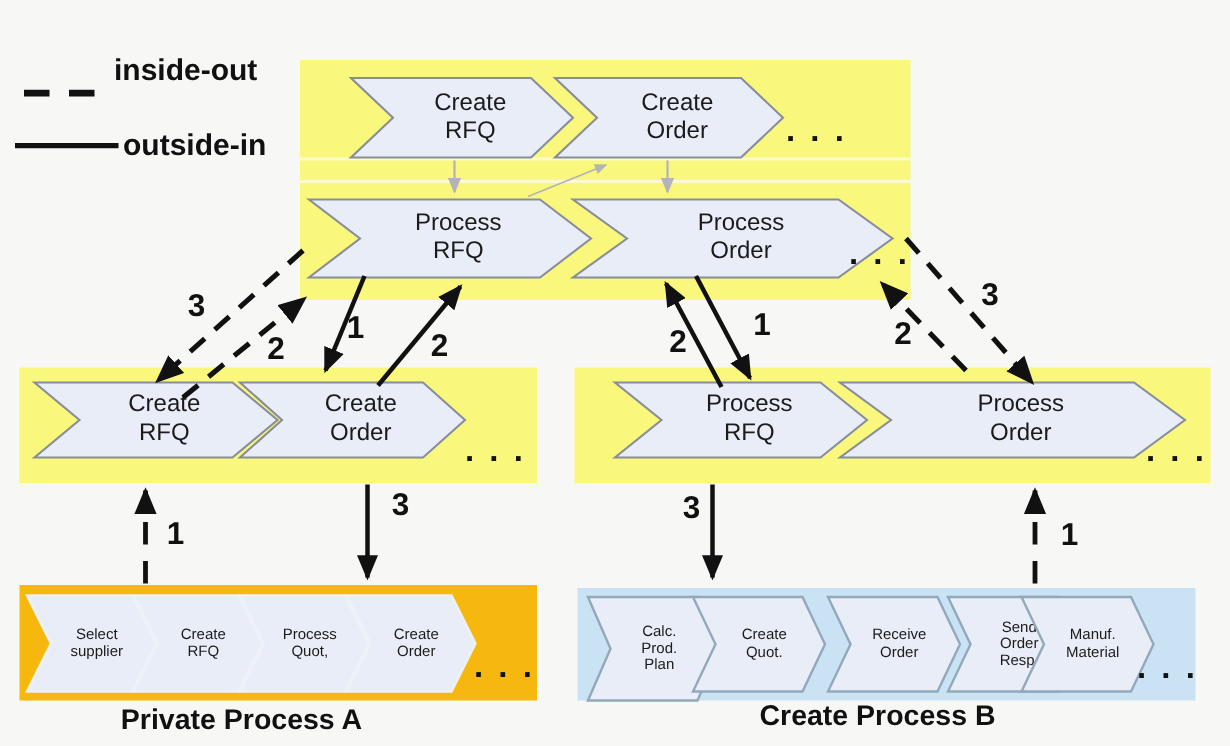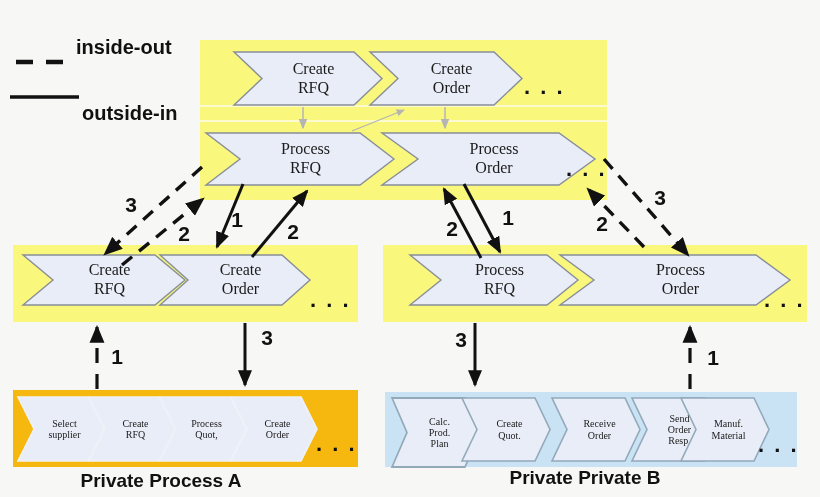--- a/index.html
+++ b/index.html
@@ -7,21 +7,21 @@
     position:relative;width:820px;height:497px;overflow:hidden;
     background:#f7f7f6;
     font-family:"Liberation Sans", sans-serif;
     color:#1b1b1b;
   }
   .box{position:absolute;}
   .band-yellow{background:#f9f77c;}
   .band-orange{background:#f6b80e;}
   .band-blue{background:#c9e3f4;}
   .cbp-sep{position:absolute;left:0;width:100%;height:2px;background:#fcfbd0;}
-  .chev{position:absolute;font-family:Liberation Serif, serif;}
+  .chev{position:absolute;}
   .chev svg{position:absolute;left:0;top:0;width:100%;height:100%;overflow:visible;}
   .chev polygon{fill:#e9edf7;stroke:#888e99;stroke-width:1.4;}
   .pa .chev polygon{stroke:#eef2f8;stroke-width:1.6;}
   .pb .chev polygon{stroke:#92a9ba;stroke-width:1.6;}
   .chev-label{
     position:absolute;inset:0;display:flex;align-items:center;justify-content:center;
     text-align:center;white-space:pre-line;font-size:16px;line-height:1.18;
     padding-left:11px;color:#1b1b1b;
   }
   .pa .chev-label,.pb .chev-label{font-size:10px;line-height:1.12;padding-left:7px;}
@@ -187,24 +187,24 @@
     </div>
     <div class="chev z2" style="left:681px;top:398px;width:88px;height:63px;">
       <svg viewBox="0 0 88 63" preserveAspectRatio="none">
           <polygon points="0,0 73,0 88,31.5 73,63 0,63 15,31.5"></polygon>
         </svg>
       <span class="chev-label">Manuf.
 Material</span>
     </div>
   </div>
   <div class="more z3" style="left:758px;top:434px;">. . .</div>
-  <div class="grp-label" style="left:585px;top:467px;">Private Private B</div>
+  <div class="grp-label" style="left:585px;top:467px;">Create Process B</div>
 
   <div class="legend-text" style="left:76px;top:37px;">inside-out</div>
-  <div class="legend-text" style="left:82px;top:87px;margin-top:16px;">outside-in</div>
+  <div class="legend-text" style="left:82px;top:87px;">outside-in</div>
 
   <div class="num" style="left:131px;top:204px;">3</div>
   <div class="num" style="left:184px;top:233px;">2</div>
   <div class="num" style="left:237px;top:219px;">1</div>
   <div class="num" style="left:293px;top:231px;">2</div>
   <div class="num" style="left:117px;top:356px;">1</div>
   <div class="num" style="left:267px;top:337px;">3</div>
   <div class="num" style="left:452px;top:228px;">2</div>
   <div class="num" style="left:508px;top:217px;">1</div>
   <div class="num" style="left:602px;top:223px;">2</div>

